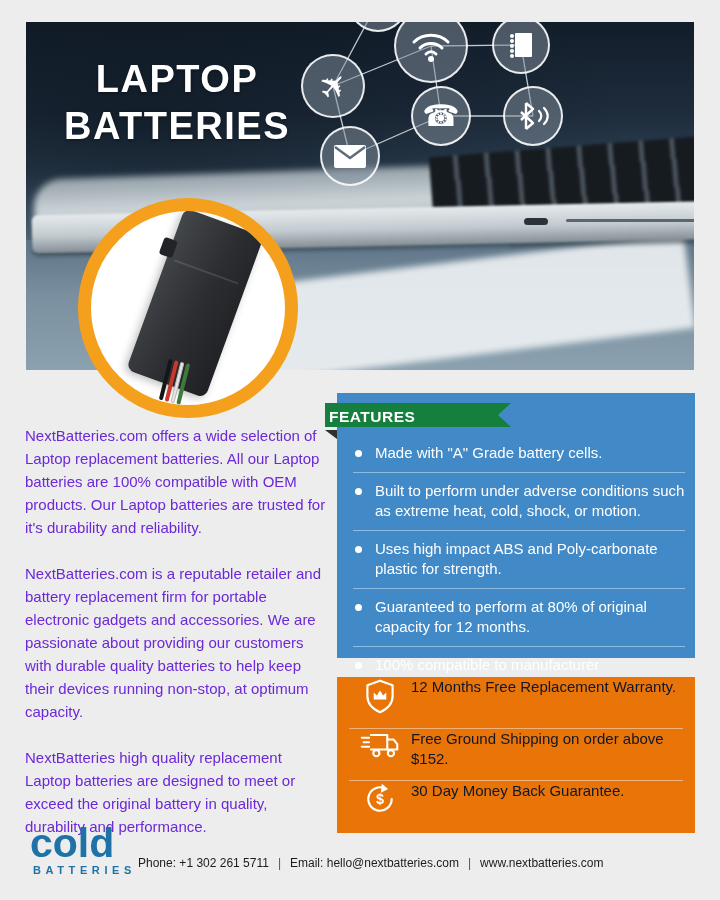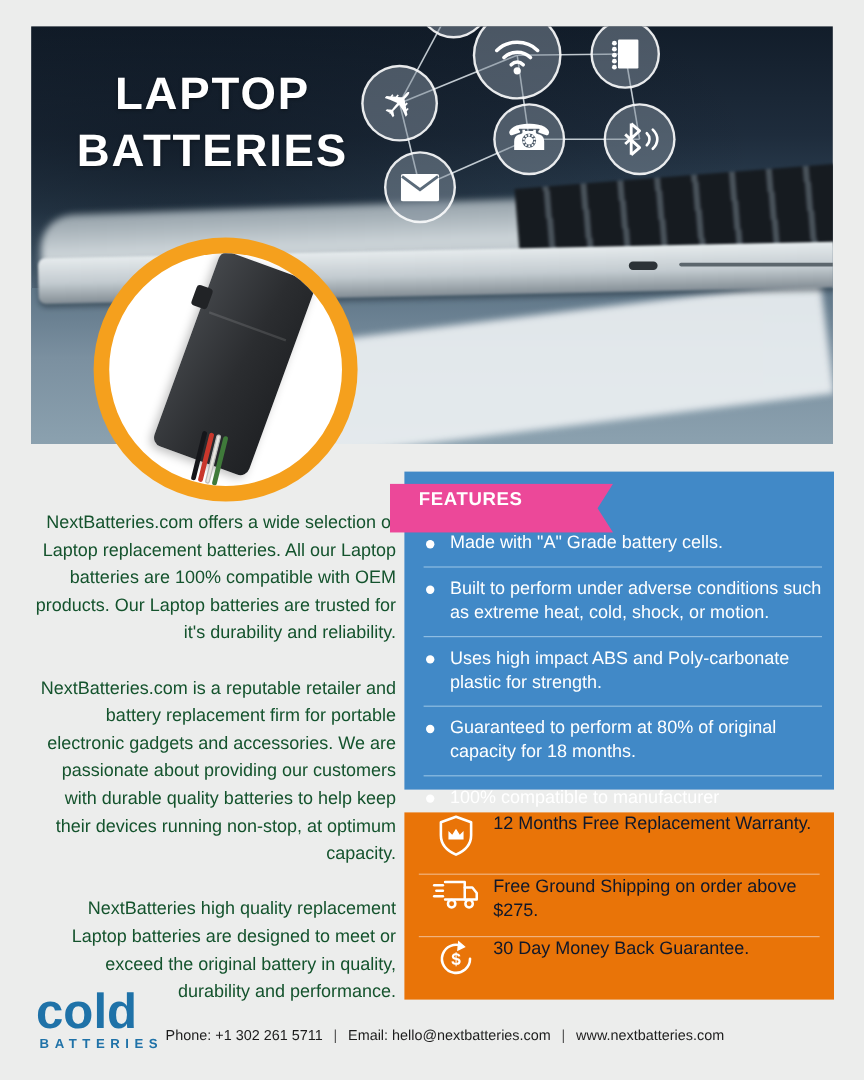--- a/index.html
+++ b/index.html
@@ -46,29 +46,29 @@
   .battery .notch{position:absolute;left:-9px;top:34px;width:14px;height:18px;background:#212326;border-radius:3px;}
   .battery .seam{position:absolute;left:8px;top:52px;width:68px;height:2px;background:rgba(255,255,255,.12);}
   .wires{position:absolute;left:72px;top:150px;transform:rotate(14deg);}
   .wires span{display:inline-block;width:4px;height:42px;margin-right:2px;border-radius:2px;}
   .w-black{background:#15161a;}
   .w-red{background:#c9372c;}
   .w-white{background:#e8e6e0;border:1px solid #bbb;box-sizing:border-box;}
   .w-green{background:#3f7a3a;}
 
   
-  .about{position:absolute;left:25px;top:424px;width:305px;color:#14532d;font-size:15px;line-height:23px;text-align:right;}
+  .about{position:absolute;left:25px;top:424px;width:305px;color:#6d28d9;font-size:15px;line-height:23px;}
   .about p{margin:0 0 23px 0;}
 
   
   .features-box{position:absolute;left:337px;top:393px;width:358px;height:265px;background:#4189c7;box-sizing:border-box;}
   .ribbon{
-    position:absolute;left:325px;top:403px;width:186px;height:41px;background:#ec4899;z-index:6;
+    position:absolute;left:325px;top:403px;width:186px;height:24px;background:#15803d;z-index:6;
     clip-path:polygon(0 0,100% 0,93% 50%,100% 100%,0 100%);
-    color:#ffffff;font-weight:bold;font-size:15.5px;line-height:27px;padding-left:24px;box-sizing:border-box;letter-spacing:.5px;
+    color:#ffffff;font-weight:bold;font-size:15.5px;line-height:27px;padding-left:4px;box-sizing:border-box;letter-spacing:.5px;
   }
   .ribbon-fold{position:absolute;left:325px;top:430px;width:0;height:0;border-top:9px solid #2f2f2f;border-left:12px solid transparent;z-index:5;}
   .features-list{list-style:none;margin:42px 0 0 0;padding:0 10px 0 16px;color:#ffffff;font-size:15px;line-height:20px;}
   .features-list li{position:relative;padding:8px 0 9px 22px;}
   .features-list li::before{content:"";position:absolute;left:2px;top:15px;width:7px;height:7px;border-radius:50%;background:#ffffff;}
   .features-list li:not(:last-child){border-bottom:1px solid #8fbde2;}
 
   
   .guarantee-box{position:absolute;left:337px;top:677px;width:358px;height:156px;background:#e97408;box-sizing:border-box;padding:0 12px;}
   .g-row{display:flex;align-items:flex-start;height:51px;color:#0f172a;font-size:15px;line-height:20px;}
@@ -182,21 +182,21 @@
   <p>NextBatteries.com offers a wide selection of Laptop replacement batteries. All our Laptop batteries are 100% compatible with OEM products. Our Laptop batteries are trusted for it's durability and reliability.</p>
   <p>NextBatteries.com is a reputable retailer and battery replacement firm for portable electronic gadgets and accessories. We are passionate about providing our customers with durable quality batteries to help keep their devices running non-stop, at optimum capacity.</p>
   <p>NextBatteries high quality replacement Laptop batteries are designed to meet or exceed the original battery in quality, durability and performance.</p>
 </div>
 
 <div class="features-box">
   <ul class="features-list">
     <li>Made with "A" Grade battery cells.</li>
     <li>Built to perform under adverse conditions such as extreme heat, cold, shock, or motion.</li>
     <li>Uses high impact ABS and Poly-carbonate plastic for strength.</li>
-    <li>Guaranteed to perform at 80% of original capacity for 18 months.</li>
+    <li>Guaranteed to perform at 80% of original capacity for 12 months.</li>
     <li>100% compatible to manufacturer specifications.</li>
   </ul>
 </div>
 <div class="ribbon-fold"></div>
 <div class="ribbon">FEATURES</div>
 
 <div class="guarantee-box">
 
   <div class="g-row">
     <span class="g-icon">
@@ -215,21 +215,21 @@
           <path d="M12 6 H30 V22 H12"></path>
           <path d="M30 11 H37 L41 16 V22 H30"></path>
           <circle cx="18" cy="26" r="3.4"></circle>
           <circle cx="34" cy="26" r="3.4"></circle>
           <line x1="2" y1="9" x2="10" y2="9"></line>
           <line x1="4" y1="14" x2="10" y2="14"></line>
           <line x1="2" y1="19" x2="10" y2="19"></line>
         </g>
       </svg>
     </span>
-    <span class="g-text">Free Ground Shipping on order above $275.</span>
+    <span class="g-text">Free Ground Shipping on order above $152.</span>
   </div>
 
   <div class="g-row">
     <span class="g-icon">
       <svg width="36" height="36" viewBox="0 0 40 40">
         <path d="M33 20 A13 13 0 1 1 26 8.5" fill="none" stroke="#fff" stroke-width="2.4" stroke-linecap="round"></path>
         <path d="M22 3 L29 9 L21 13 Z" fill="#fff"></path>
         <text x="20" y="26" text-anchor="middle" font-size="16" font-weight="bold" fill="#fff" font-family="Liberation Sans, sans-serif">$</text>
       </svg>
     </span>

